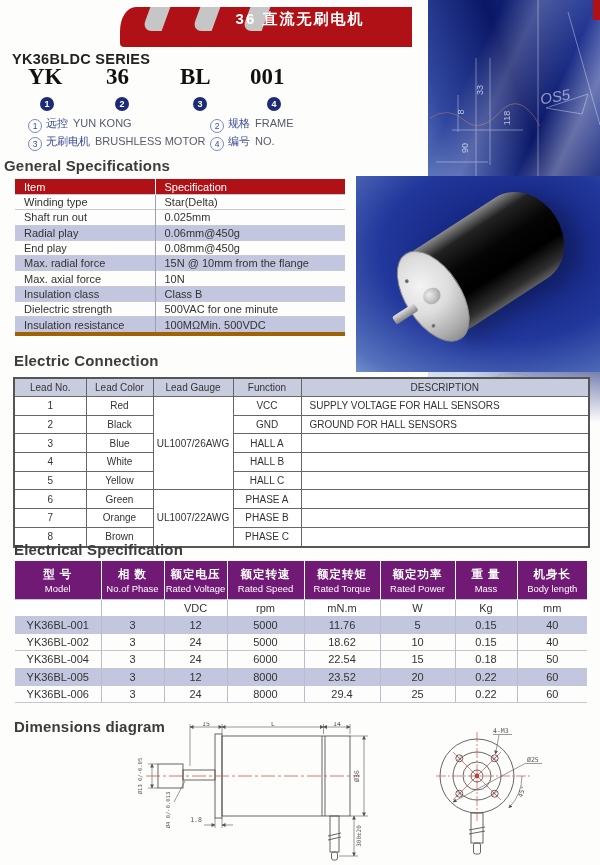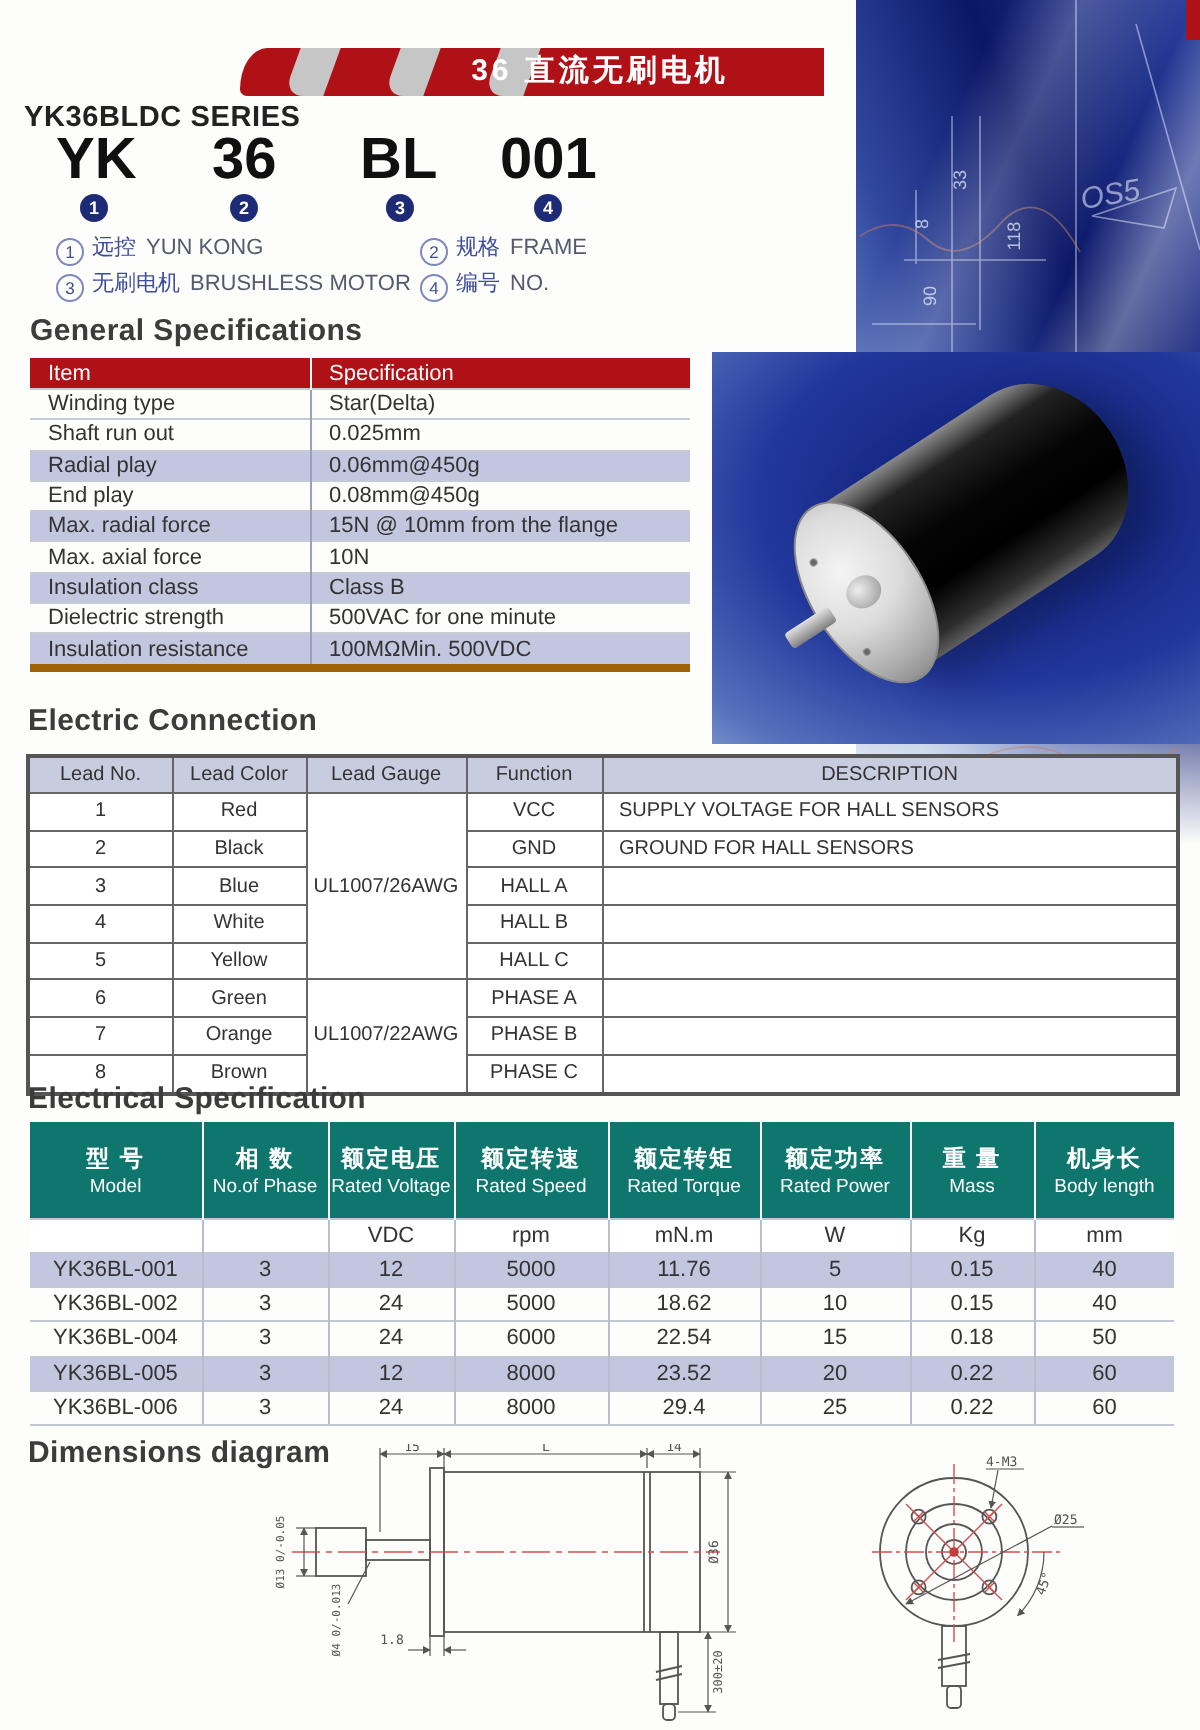--- a/index.html
+++ b/index.html
@@ -21,30 +21,30 @@
     box-shadow:10px 12px 20px rgba(10,20,60,.45);}
   .motor-face{position:absolute;left:18px;top:0;width:54px;height:100px;border-radius:50%;
     background:radial-gradient(circle at 40% 35%, #f4f4f4 0%, #dcdcdc 40%, #aaa 75%, #7e7e7e 100%);
     border:1px solid #8a8a8a;}
   .motor-hub{position:absolute;left:36px;top:42px;width:18px;height:16px;border-radius:50%;
     background:radial-gradient(circle at 40% 35%, #eee, #909090);}
   .motor-shaft{position:absolute;left:0;top:46px;width:26px;height:9px;border-radius:2px;
     background:linear-gradient(#e0e0e0,#808080);}
   .screw{position:absolute;width:4px;height:4px;border-radius:50%;background:#666;box-shadow:inset 0 0 1px #fff;}
   
-  .banner{position:absolute;left:120px;top:24px;width:292px;height:24px;background:#b01116;
+  .banner{position:absolute;left:120px;top:7px;width:292px;height:40px;background:#b01116;
     border-radius:16px 0 0 4px/24px 0 0 4px;}
   .stripe{position:absolute;top:0;width:20px;height:24px;background:#c6c6c6;
     transform:skewX(-20deg);border-radius:0 0 0 10px;}
   .banner-title{position:absolute;left:100px;top:0;width:160px;height:24px;line-height:24px;
     text-align:center;color:#fff;font-weight:bold;font-size:15px;letter-spacing:2px;white-space:nowrap;}
   .corner-red{position:absolute;left:593px;top:0;width:7px;height:20px;background:#b01116;}
   
   .series-title{position:absolute;left:12px;top:51px;font-size:14.5px;font-weight:bold;color:#222;letter-spacing:.3px;}
-  .code-seg{position:absolute;top:64px;font-family:Liberation Sans, sans-serif;font-weight:bold;font-size:29px;color:#101010;}
+  .code-seg{position:absolute;top:64px;font-family:Liberation Serif, serif;font-weight:bold;font-size:23px;color:#101010;}
   .code-badge{position:absolute;top:97px;width:14px;height:14px;border-radius:50%;background:#1d2b77;
     color:#fff;font-size:9px;font-weight:bold;text-align:center;line-height:14px;}
   .legend-item{position:absolute;height:14px;font-size:11px;white-space:nowrap;}
   .legend-badge{display:inline-block;width:12px;height:12px;border-radius:50%;border:1px solid #7d88c0;
     color:#3d4c9b;font-size:8.5px;text-align:center;line-height:12px;vertical-align:-2px;}
   .legend-zh{color:#3d4c9b;margin-left:4px;}
   .legend-en{color:#565a6e;margin-left:5px;}
   
   .section-h{position:absolute;font-size:15px;font-weight:bold;color:#3c3c3c;letter-spacing:.2px;}
   
@@ -58,21 +58,21 @@
   .gs td + td{border-left:1px solid #9aa0b8;}
   .gs tr.alt td{background:#c2c7df;}
   .gs tr:last-child td{border-bottom:4px solid #a16207;}
   
   .ec{left:13px;top:377px;width:575px;font-size:10px;border:2px solid #555;}
   .ec th{background:#c8ccdf;font-weight:normal;height:15px;border:1px solid #666;text-align:center;color:#333;}
   .ec td{height:15.7px;border:1px solid #666;text-align:center;background:#fff;}
   .ec td.desc{text-align:left;padding-left:8px;}
   
   .es{left:15px;top:561px;width:572px;font-size:11px;}
-  .es th{background:#0f766e;color:#fff;height:48px;padding:0;font-weight:normal;text-align:center;}
+  .es th{background:#701a75;color:#fff;height:38px;padding:0;font-weight:normal;text-align:center;}
   .es th + th{border-left:1px solid rgba(255,255,255,.5);}
   .es .zh{font-size:11.5px;font-weight:bold;letter-spacing:1px;}
   .es .en{font-size:9.5px;margin-top:1px;}
   .es td{height:14.2px;text-align:center;border-top:1px solid #c3c6d4;}
   .es td + td{border-left:1px solid #b9bdcd;}
   .es td.unit{height:14px;background:#fff;}
   .es tr.alt td{background:#c2c7df;}
   .es tr:last-child td{border-bottom:1px solid #c3c6d4;}
   
   .dims{position:absolute;left:128px;top:722px;}
@@ -148,21 +148,21 @@
   <div class="legend-item" style="left:210px;top:116px;">
     <span class="legend-badge">2</span><span class="legend-zh">规格</span><span class="legend-en">FRAME</span>
   </div>
   <div class="legend-item" style="left:28px;top:134px;">
     <span class="legend-badge">3</span><span class="legend-zh">无刷电机</span><span class="legend-en">BRUSHLESS MOTOR</span>
   </div>
   <div class="legend-item" style="left:210px;top:134px;">
     <span class="legend-badge">4</span><span class="legend-zh">编号</span><span class="legend-en">NO.</span>
   </div>
 
-  <div class="section-h" style="left:15px;top:157px;">General Specifications</div>
+  <div class="section-h" style="left:4px;top:157px;">General Specifications</div>
   <table class="gs">
     <colgroup>
         <col style="width:140px">
         <col style="width:190px">
       </colgroup>
     <thead>
         <tr>
           <th>Item</th>
           <th>Specification</th>
         </tr>

